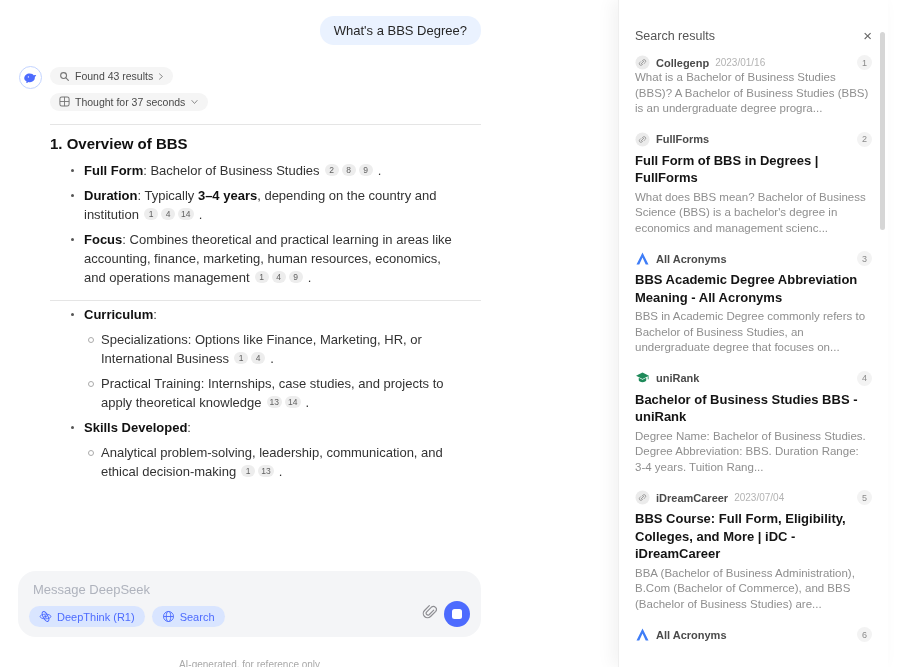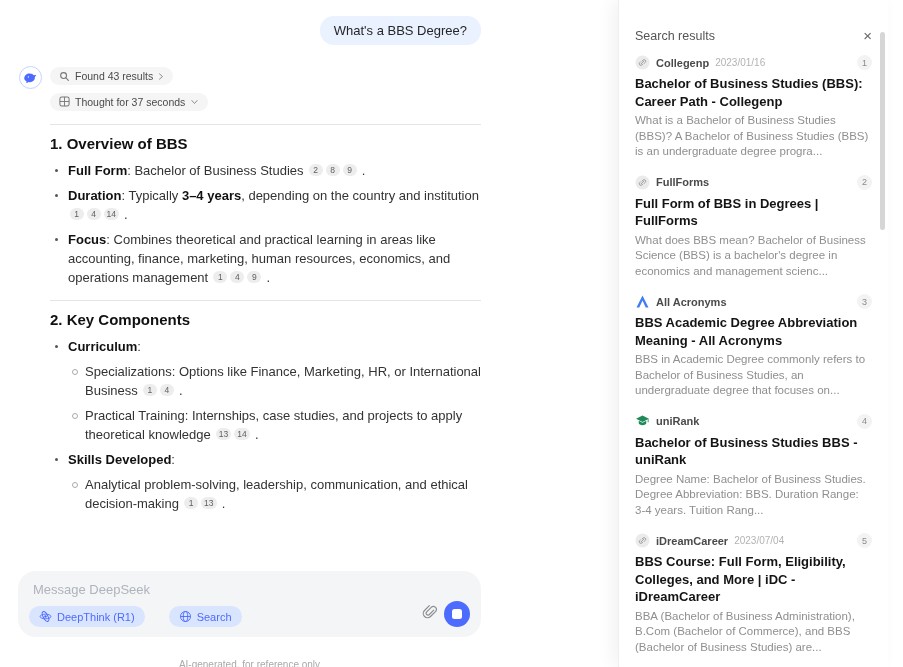--- a/index.html
+++ b/index.html
@@ -20,35 +20,35 @@
   .pill-row{margin-bottom:7px}
   .pill{display:inline-flex;align-items:center;gap:5px;background:#F5F5F5;border-radius:10px;
         padding:3px 9px;font-size:10.5px;color:#4A4A4A;cursor:pointer}
   .pill svg{display:block}
 
   .intro{margin-top:10px;font-size:13px;line-height:19px;color:#333}
   b{color:#111}
   .rule{border-top:1px solid #E5E5E5;margin-top:13px}
   .sec-h{font-size:15px;font-weight:700;color:#111;margin:10px 0 9px}
 
-  .blist{list-style:none;margin:4px 0 2px}
+  .blist{list-style:none;margin:4px 16px 2px}
   .blist li{position:relative;font-size:13px;line-height:19px;color:#333;margin-bottom:6px}
   li.lvl1{padding-left:18px}
   li.lvl1::before{content:"";position:absolute;left:5px;top:8px;width:3px;height:3px;border-radius:50%;background:#555}
   li.lvl2{margin-left:18px;padding-left:17px}
   li.lvl2::before{content:"";position:absolute;left:4px;top:7px;width:4px;height:4px;border-radius:50%;
                   border:1px solid #ABABAB;background:#fff}
   .cite{display:inline-block;background:#EDEDED;color:#5F5F5F;font-size:8.5px;line-height:12px;min-width:14px;
         text-align:center;border-radius:7px;padding:0 3px;margin:0 1.5px;vertical-align:2px;cursor:pointer}
 
   
   .composer{position:absolute;left:18px;bottom:30px;width:463px;height:66px;background:#F4F5F7;
             border-radius:18px;z-index:5}
   .composer-input{position:absolute;left:15px;top:11px;font-size:13px;color:#AFB3BD;cursor:text}
-  .chips{position:absolute;left:11px;bottom:10px;display:flex;gap:24px}
+  .chips{position:absolute;left:11px;bottom:10px;display:flex;gap:7px}
   .chip{display:inline-flex;align-items:center;gap:5px;background:#D9E5FF;color:#4D6BFE;font-size:11px;
         border-radius:12px;padding:4px 10px;cursor:pointer}
   .chip svg{display:block}
   .attach{position:absolute;right:44px;bottom:13px;cursor:pointer}
   .stop-btn{position:absolute;right:11px;bottom:10px;width:26px;height:26px;border-radius:50%;background:#4D6BFE;
             display:flex;align-items:center;justify-content:center;cursor:pointer}
   .stop-sq{width:10px;height:10px;border-radius:2.5px;background:#fff}
   .footer-note{position:absolute;left:18px;top:659px;width:463px;text-align:center;font-size:10px;color:#A9A9A9;z-index:6}
 
   
@@ -115,21 +115,20 @@
 
         <div id="sections">
             <div class="rule"></div>
             <h3 class="sec-h">1. Overview of BBS</h3>
             <ul class="blist">
               <li class="lvl1"><b>Full Form</b>: Bachelor of Business Studies <span class="cite">2</span><span class="cite">8</span><span class="cite">9</span> .</li>
               <li class="lvl1"><b>Duration</b>: Typically <b>3–4 years</b>, depending on the country and institution <span class="cite">1</span><span class="cite">4</span><span class="cite">14</span> .</li>
               <li class="lvl1"><b>Focus</b>: Combines theoretical and practical learning in areas like accounting, finance, marketing, human resources, economics, and operations management <span class="cite">1</span><span class="cite">4</span><span class="cite">9</span> .</li>
             </ul>
             <div class="rule"></div>
-            <h3 class="sec-h">2. Key Components</h3>
             <ul class="blist">
               <li class="lvl1"><b>Curriculum</b>:</li>
               <li class="lvl2">Specializations: Options like Finance, Marketing, HR, or International Business <span class="cite">1</span><span class="cite">4</span> .</li>
               <li class="lvl2">Practical Training: Internships, case studies, and projects to apply theoretical knowledge <span class="cite">13</span><span class="cite">14</span> .</li>
               <li class="lvl1"><b>Skills Developed</b>:</li>
               <li class="lvl2">Analytical problem-solving, leadership, communication, and ethical decision-making <span class="cite">1</span><span class="cite">13</span> .</li>
             </ul>
           </div>
       </div>
     </div>
@@ -178,21 +177,20 @@
           <span class="fav">
             <svg viewBox="0 0 16 16">
               <circle cx="8" cy="8" r="7.5" fill="#EBEBEB"></circle>
               <path d="M6.6 9.4l2.8-2.8M6 7.2 5 8.2a1.7 1.7 0 0 0 2.4 2.4l1-1M10 8.8l1-1a1.7 1.7 0 0 0-2.4-2.4l-1 1" stroke="#9A9A9A" stroke-width="1" fill="none" stroke-linecap="round"></path>
             </svg>
           </span>
           <span class="sname">Collegenp</span>
           <span class="sdate">2023/01/16</span>
           <span class="rbadge">1</span>
         </div>
-        <div class="rtitle">Bachelor of Business Studies (BBS): Career Path - Collegenp</div>
         <div class="rsnip">What is a Bachelor of Business Studies (BBS)? A Bachelor of Business Studies (BBS) is an undergraduate degree progra...</div>
       </div>
       <div class="result">
         <div class="srow">
           <span class="fav">
             <svg viewBox="0 0 16 16">
               <circle cx="8" cy="8" r="7.5" fill="#EBEBEB"></circle>
               <path d="M6.6 9.4l2.8-2.8M6 7.2 5 8.2a1.7 1.7 0 0 0 2.4 2.4l1-1M10 8.8l1-1a1.7 1.7 0 0 0-2.4-2.4l-1 1" stroke="#9A9A9A" stroke-width="1" fill="none" stroke-linecap="round"></path>
             </svg>
           </span>

